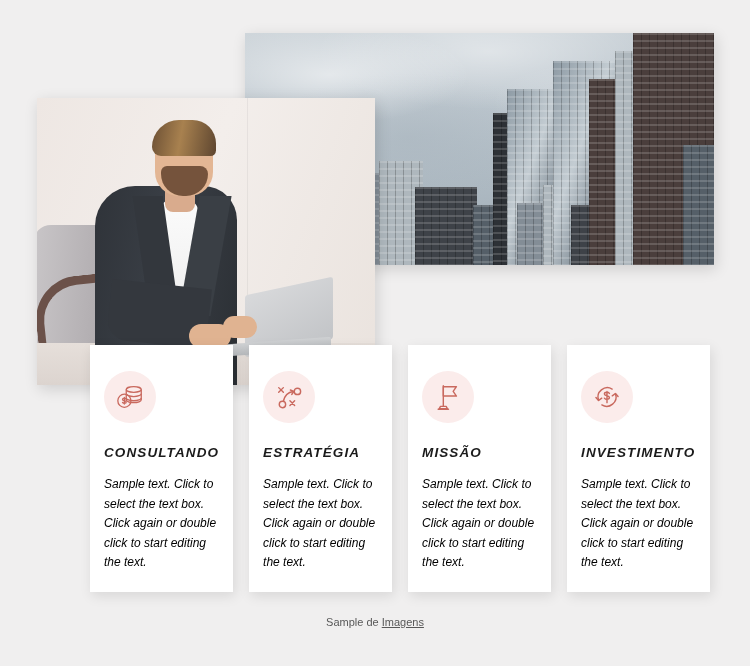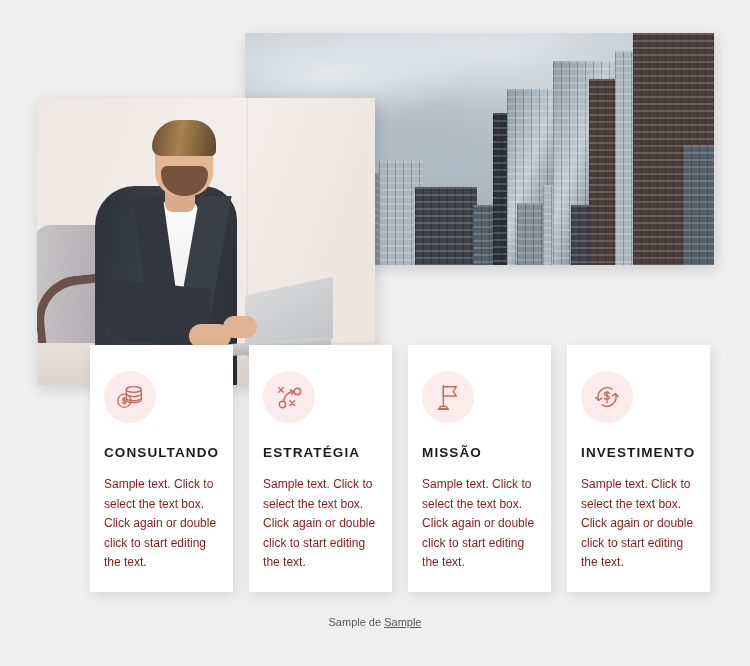--- a/index.html
+++ b/index.html
@@ -274,26 +274,28 @@
   }
   .icon-circle svg { display: block; }
   .card-title {
     margin: 22px 0 0 0;
     font-size: 13.5px;
     font-weight: bold;
     letter-spacing: 1.1px;
     color: #1b1b1b;
     text-transform: uppercase;
     line-height: 1.2;
+    font-style: italic;
   }
   .card-text {
     margin: 14px 0 0 0;
     font-size: 12px;
     line-height: 19.5px;
-    color: #7f1d1d;
+    color: #000000;
+    font-style: italic;
   }
 
   
   .footer {
     position: absolute;
     left: 0;
     top: 616px;
     width: 100%;
     text-align: center;
     font-size: 11px;
@@ -404,16 +406,16 @@
           <path d="M16 10v12M18.6 12.2c-.7-.9-1.7-1.3-2.7-1.3-1.5 0-2.7.8-2.7 1.9s1.2 1.6 2.7 1.9c1.5.3 2.7.8 2.7 1.9s-1.2 1.9-2.7 1.9c-1.1 0-2.1-.5-2.7-1.3"></path>
         </svg>
       </div>
       <div class="card-title">INVESTIMENTO</div>
       <div class="card-text">Sample text. Click to select the text box. Click again or double click to start editing the text.</div>
     </div>
 
   </div>
 
   <div class="footer">
-    <span>Sample de </span><a href="#">Sample</a>
+    <span>Sample de </span><a href="#">Imagens</a>
   </div>
 
 </div>
 
 </body></html>

